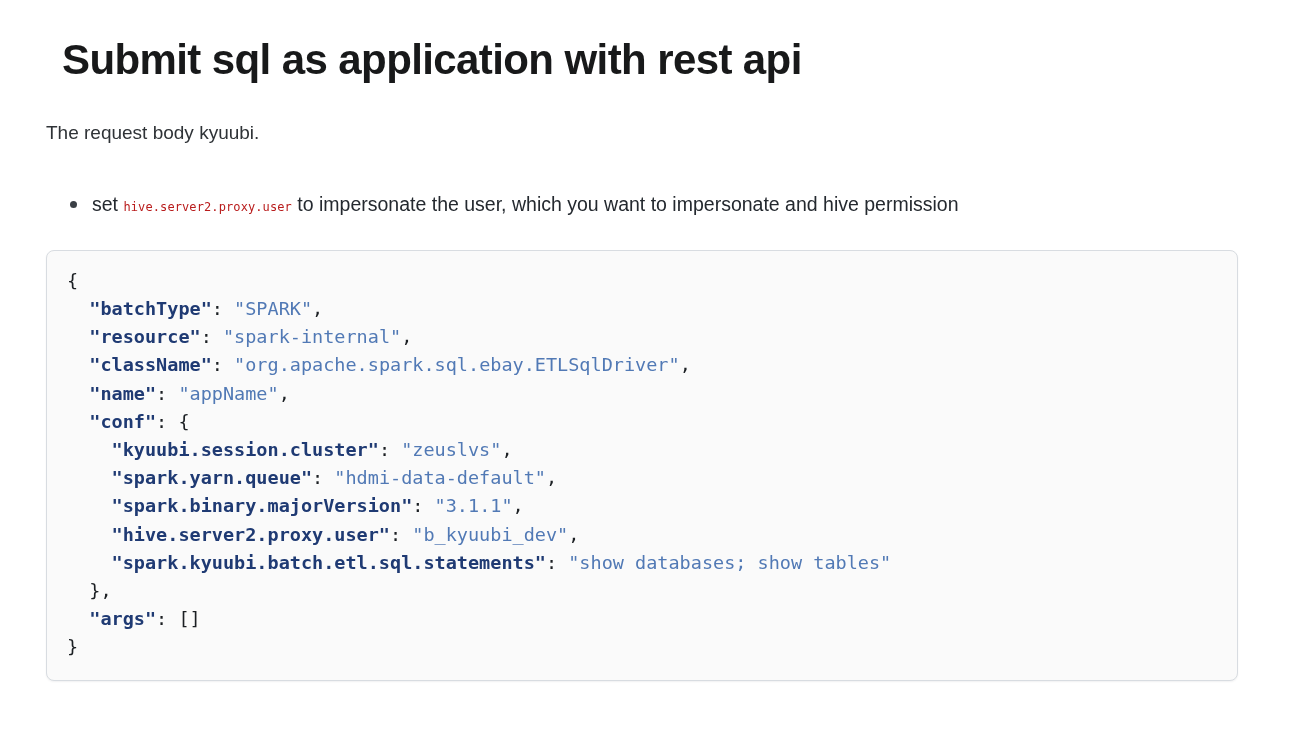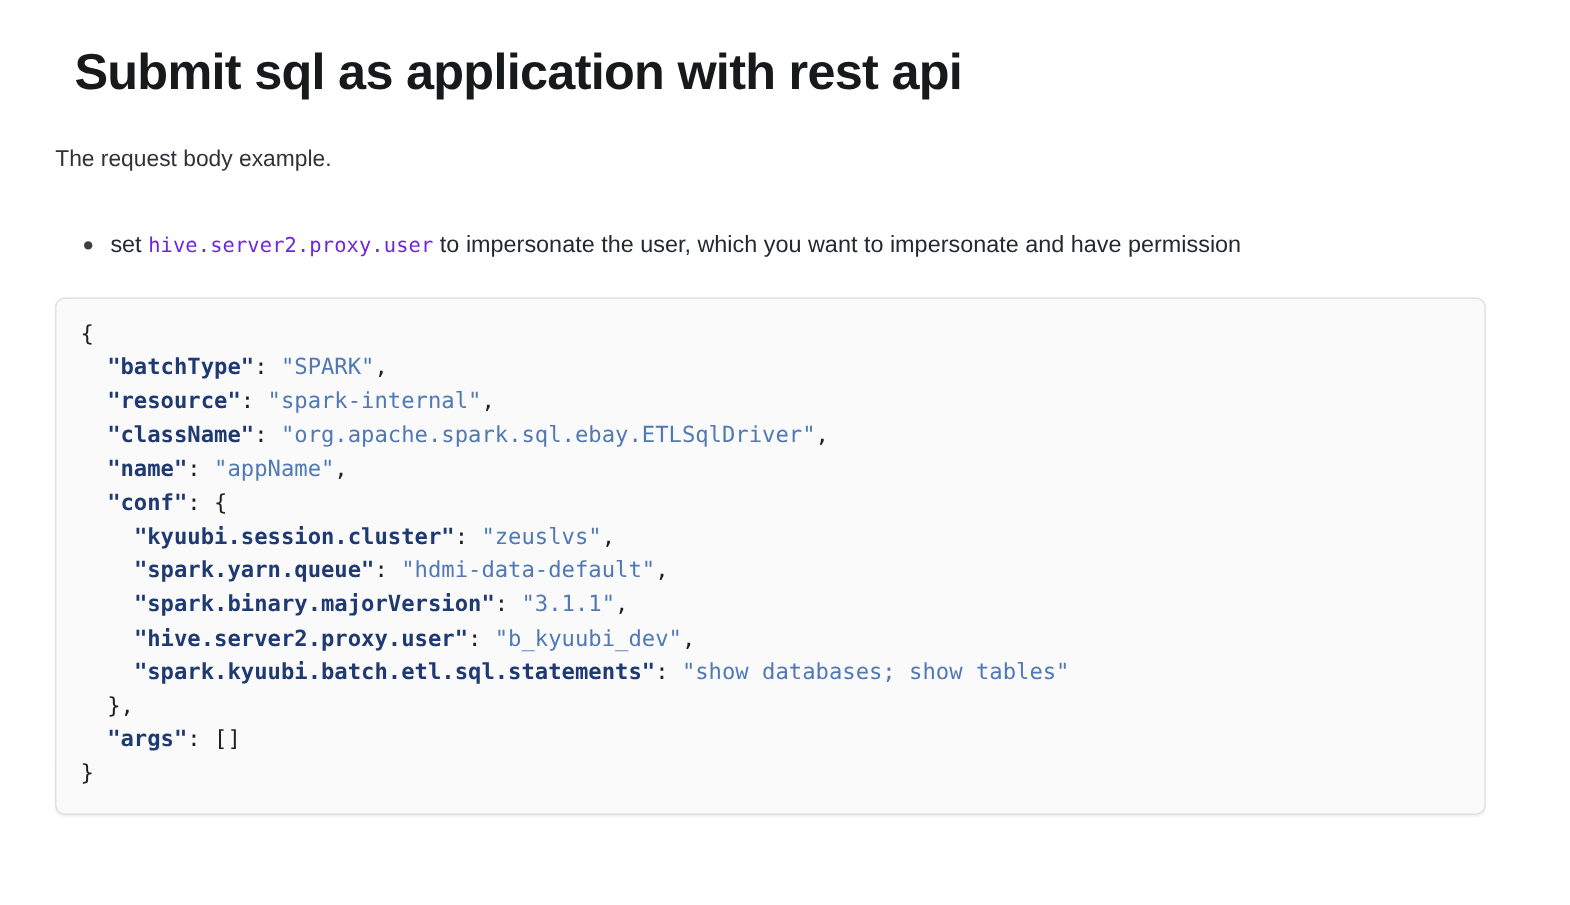--- a/index.html
+++ b/index.html
@@ -55,22 +55,22 @@
     top: 0;
     width: 7px;
     height: 7px;
     border-radius: 50%;
     background: #3a3f45;
     transform: translateY(17px);
   }
 
   code.inline-code {
     font-family: "DejaVu Sans Mono", "Liberation Mono", monospace;
-    font-size: 17px;
-    color: #6d28d9;
+    font-size: 12px;
+    color: #b91c1c;
     letter-spacing: 0.1px;
     white-space: nowrap;
   }
 
   .code-block {
     margin: 22px 0 0 0;
     border: 1px solid #d8dce1;
     border-radius: 8px;
     background: #fafafa;
     box-shadow: 0 1px 2px rgba(16,22,26,0.06);
@@ -93,26 +93,26 @@
   .tok-key   { color: #1f3a73; font-weight: 700; }
   .tok-str   { color: #5179b5; }
 </style>
 </head>
 <body>
 
 <div class="page">
 
   <h1 class="page-title">Submit sql as application with rest api</h1>
 
-  <p class="intro-paragraph">The request body example.</p>
+  <p class="intro-paragraph">The request body kyuubi.</p>
 
   <ul class="bullet-list">
     <li>
       <span class="bullet-dot"></span>
-      <span>set </span><code class="inline-code">hive.server2.proxy.user</code><span> to impersonate the user, which you want to impersonate and have permission</span>
+      <span>set </span><code class="inline-code">hive.server2.proxy.user</code><span> to impersonate the user, which you want to impersonate and hive permission</span>
     </li>
   </ul>
 
   <div class="code-block">
     <pre id="code-render"><span class="tok-punct">{</span>
 <span class="tok-punct">  </span><span class="tok-key">"batchType"</span><span class="tok-punct">: </span><span class="tok-str">"SPARK"</span><span class="tok-punct">,</span>
 <span class="tok-punct">  </span><span class="tok-key">"resource"</span><span class="tok-punct">: </span><span class="tok-str">"spark-internal"</span><span class="tok-punct">,</span>
 <span class="tok-punct">  </span><span class="tok-key">"className"</span><span class="tok-punct">: </span><span class="tok-str">"org.apache.spark.sql.ebay.ETLSqlDriver"</span><span class="tok-punct">,</span>
 <span class="tok-punct">  </span><span class="tok-key">"name"</span><span class="tok-punct">: </span><span class="tok-str">"appName"</span><span class="tok-punct">,</span>
 <span class="tok-punct">  </span><span class="tok-key">"conf"</span><span class="tok-punct">: {</span>

